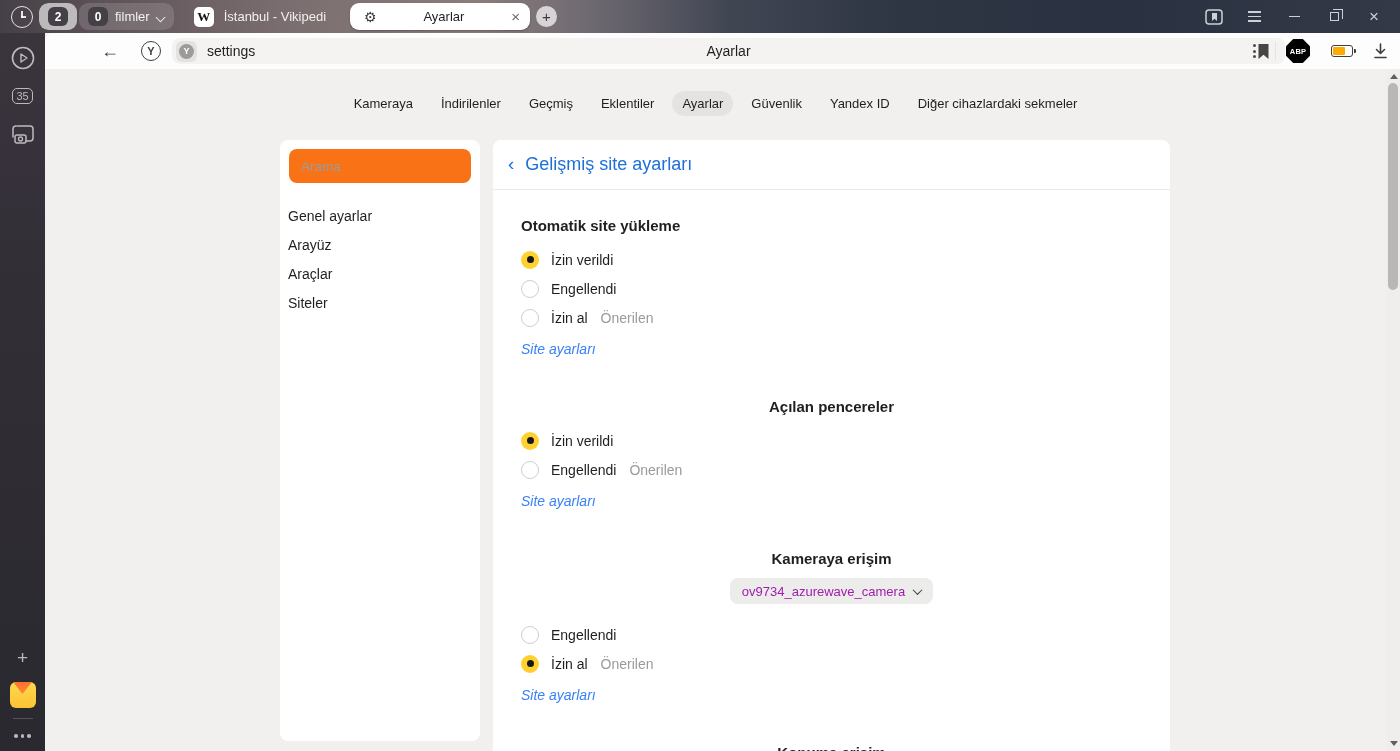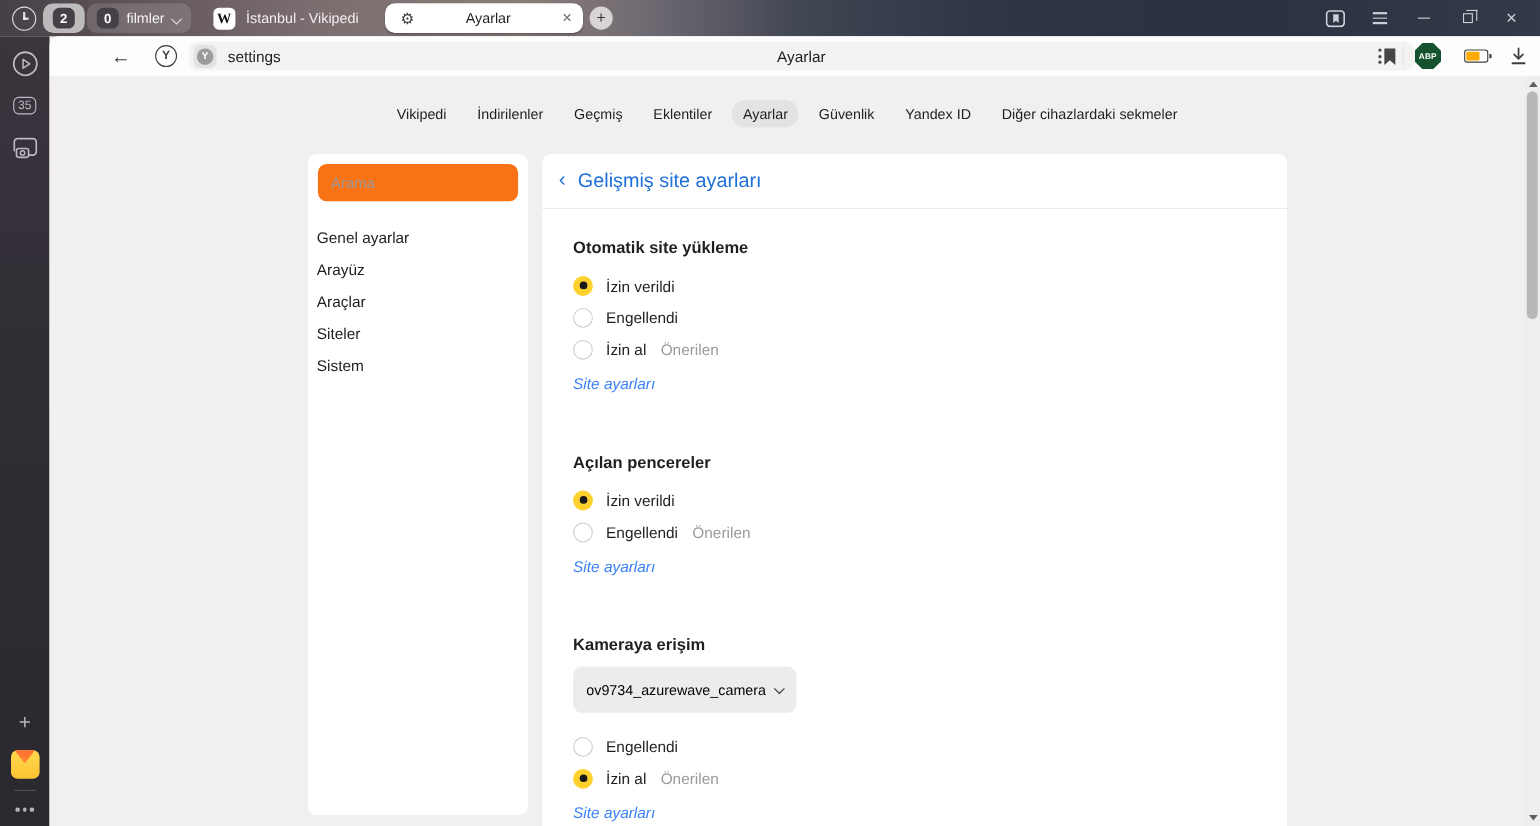--- a/index.html
+++ b/index.html
@@ -61,21 +61,21 @@
   .fav-chip { width:21px; height:21px; background:#e3e2e1; border-radius:6px; display:flex; align-items:center; justify-content:center; flex:none; }
   .fav-chip i { width:15px; height:15px; border-radius:50%; background:#9c9b9a; color:#fff; font-size:9px; font-weight:bold; font-style:normal; display:flex; align-items:center; justify-content:center; }
   .addr-url { margin-left:10px; font-size:14px; color:#1f1f1f; }
   .addr-title { position:absolute; left:0; right:0; text-align:center; font-size:14px; color:#1f1f1f; pointer-events:none; }
   .bm-ic { position:absolute; right:14px; top:5px; }
   .kebab { left:1196px; width:26px; }
   .kebab .dotsv { display:flex; flex-direction:column; gap:2.6px; }
   .kebab .dotsv i { width:3px; height:3px; border-radius:50%; background:#4a4a4a; }
   .tb-sep { position:absolute; left:1230px; top:9px; width:1px; height:18px; background:#e3e3e3; }
   .abp-ic { left:1238px; width:30px; }
-  .abp { width:24px; height:24px; background:#14532d; clip-path:polygon(30% 0,70% 0,100% 30%,100% 70%,70% 100%,30% 100%,0 70%,0 30%); color:#fff; font-size:7.5px; font-weight:bold; display:flex; align-items:center; justify-content:center; letter-spacing:.2px; }
+  .abp { width:24px; height:24px; background:#000000; clip-path:polygon(30% 0,70% 0,100% 30%,100% 70%,70% 100%,30% 100%,0 70%,0 30%); color:#fff; font-size:7.5px; font-weight:bold; display:flex; align-items:center; justify-content:center; letter-spacing:.2px; }
   .batt-ic { left:1280px; width:34px; }
   .batt { width:22px; height:12px; border:1.5px solid #3f3f3f; border-radius:3px; position:relative; background:#fff; }
   .batt:before { content:""; position:absolute; left:1px; top:1px; bottom:1px; width:12px; background:#ffaa00; border-radius:1px; }
   .batt:after { content:""; position:absolute; right:-4px; top:2.5px; width:2.5px; height:4px; background:#3f3f3f; border-radius:0 1px 1px 0; }
   .dl-ic { left:1320px; width:30px; }
 
   
   #page { position:absolute; left:45px; top:69px; width:1355px; height:682px; background:#f1f0ee; overflow:hidden; }
   #navtabs { position:absolute; left:0; top:22px; width:1341px; display:flex; justify-content:center; align-items:center; gap:8px; }
   .navtab { font-size:13px; color:#1f1f1f; padding:5px 10px; border-radius:14px; white-space:nowrap; }
@@ -86,31 +86,31 @@
   .search-box::placeholder { color:#9b9b9b; }
   .menu-list { margin-top:18px; }
   .menu-item { height:29px; display:flex; align-items:center; padding-left:8px; font-size:14px; color:#1f1f1f; cursor:default; }
 
   #mainpanel { position:absolute; left:448px; top:71px; width:677px; height:700px; background:#fff; border-radius:8px 8px 0 0; }
   .mp-header { height:50px; display:flex; align-items:center; padding-left:15px; border-bottom:1px solid #ebebeb; }
   .mp-back { color:#1d6fdb; font-size:19px; margin-right:11px; line-height:1; transform:translateY(-1px); }
   .mp-title { color:#1d6fdb; font-size:18px; font-weight:500; }
   .mp-body { padding:0 28px; }
   .section { margin-top:26px; }
-  .section + .section { margin-top:50px; }
+  .section + .section { margin-top:36px;text-align:center; }
   .sec-title { font-size:15px; font-weight:bold; color:#1f1f1f; line-height:20px; }
   .opts { margin-top:9px; }
   .opt-row { height:29px; display:flex; align-items:center; }
   .radio { width:18px; height:18px; border-radius:50%; border:1.6px solid #cfcfcf; background:#fff; flex:none; position:relative; }
   .radio.sel { border:none; background:#ffd12e; }
   .radio.sel:after { content:""; position:absolute; left:5.5px; top:5.5px; width:7px; height:7px; border-radius:50%; background:#18181a; }
   .opt-label { margin-left:12px; font-size:14px; color:#1f1f1f; }
   .opt-badge { margin-left:13px; font-size:14px; color:#9a9a9a; }
   .site-link { margin-top:5px; height:24px; display:flex; align-items:center; font-size:14px; color:#3b82f6; cursor:pointer; width:fit-content;font-style:italic; }
-  .dd { margin-top:9px; margin-bottom:7px; display:inline-flex; align-items:center; gap:9px; height:42px; background:#ececea; border-radius:8px; padding:0 12px; font-size:13px; color:#000000; }
+  .dd { margin-top:9px; margin-bottom:7px; display:inline-flex; align-items:center; gap:9px; height:26px; background:#ececea; border-radius:8px; padding:0 12px; font-size:13px; color:#a21caf; }
   .dd-chev { width:7px; height:7px; border-right:1.6px solid #3c3c3c; border-bottom:1.6px solid #3c3c3c; transform:rotate(45deg) translate(-1px,-1px); }
 
   
   #scrollbar { position:absolute; right:0; top:0; width:14px; height:682px; background:#efeeec; }
   .sb-arrow { position:absolute; left:3.5px; width:0; height:0; }
   .sb-up { top:5px; border-left:4px solid transparent; border-right:4px solid transparent; border-bottom:5px solid #5f5f5f; }
   .sb-down { bottom:5px; border-left:4px solid transparent; border-right:4px solid transparent; border-top:5px solid #5f5f5f; }
   .sb-thumb { position:absolute; left:2px; top:14px; width:10px; height:207px; background:#b9b8b6; border-radius:5px; }
 
   svg { display:block; }
@@ -249,38 +249,37 @@
     <svg width="17" height="18" viewBox="0 0 17 18">
       <path d="M8.5 2 v9 M4.5 7.5 l4 4 4 -4" stroke="#3f3f3f" stroke-width="1.6" fill="none" stroke-linecap="round" stroke-linejoin="round"></path>
       <path d="M3 15.5 h11" stroke="#3f3f3f" stroke-width="1.6" stroke-linecap="round"></path>
     </svg>
   </div>
 </div>
 
 <div id="page">
 
   <div id="navtabs">
-      <div class="navtab">Vikipedi</div>
+      <div class="navtab">Kameraya</div>
       <div class="navtab">İndirilenler</div>
       <div class="navtab">Geçmiş</div>
       <div class="navtab">Eklentiler</div>
       <div class="navtab active">Ayarlar</div>
       <div class="navtab">Güvenlik</div>
       <div class="navtab">Yandex ID</div>
       <div class="navtab">Diğer cihazlardaki sekmeler</div>
     </div>
 
   <div id="leftmenu">
     <input class="search-box" type="text" placeholder="Arama" style="">
     <div class="menu-list">
         <div class="menu-item">Genel ayarlar</div>
         <div class="menu-item">Arayüz</div>
         <div class="menu-item">Araçlar</div>
         <div class="menu-item">Siteler</div>
-        <div class="menu-item">Sistem</div>
       </div>
   </div>
 
   <div id="mainpanel">
     <div class="mp-header">
       <span class="mp-back">‹</span>
       <span class="mp-title">Gelişmiş site ayarları</span>
     </div>
     <div class="mp-body" id="sections">
         <div class="section">

